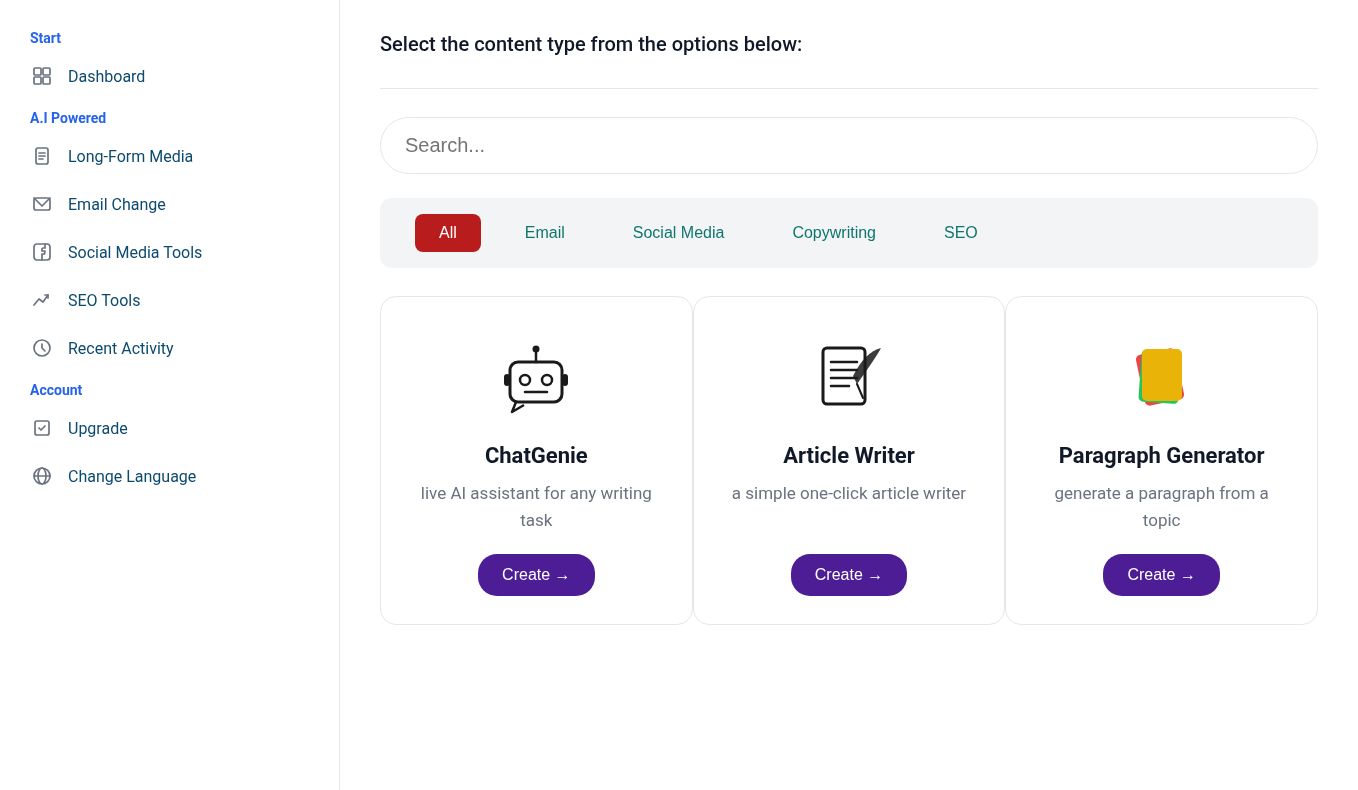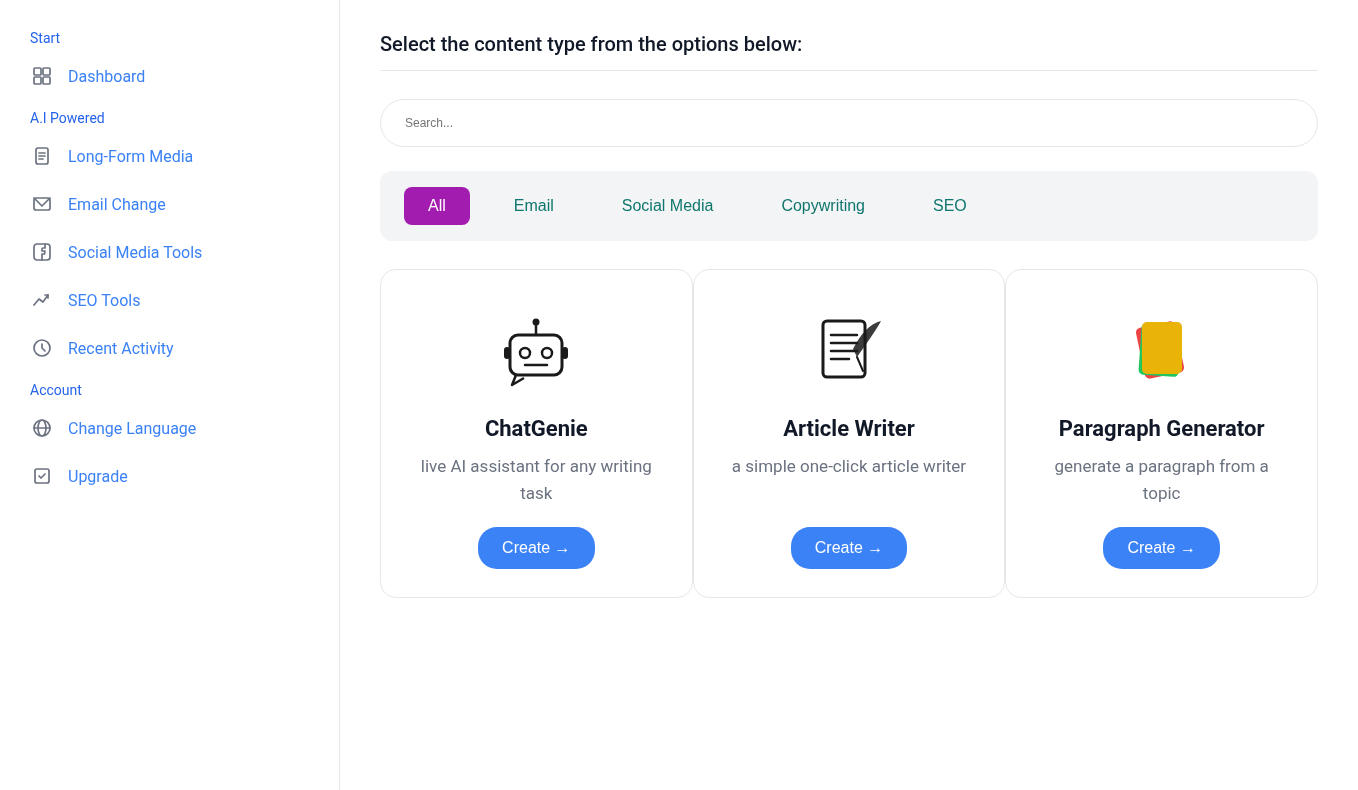--- a/index.html
+++ b/index.html
@@ -9,31 +9,31 @@
     .sidebar {
       width: 340px;
       min-width: 340px;
       background: #fff;
       border-right: 1px solid #e5e7eb;
       padding: 20px 0;
       overflow-y: auto;
     }
     .sidebar-section-label {
       font-size: 14px;
-      font-weight: 400;
+      font-weight: 700;
       color: #2563eb;
       padding: 10px 30px 6px;
     }
     .sidebar-item {
       display: flex;
       align-items: center;
       gap: 14px;
       padding: 12px 30px;
       cursor: pointer;
-      color: #3b82f6;
+      color: #0c4a6e;
       font-size: 16px;
       border-radius: 0;
       transition: background 0.15s;
     }
     .sidebar-item .icon {
       width: 24px;
       height: 24px;
       display: flex;
       align-items: center;
       justify-content: center;
@@ -47,33 +47,33 @@
       flex: 1;
       background: #fff;
       padding: 32px 40px;
       overflow-y: auto;
     }
 
     .page-heading {
       font-size: 20px;
       font-weight: 500;
       color: #111827;
-      margin-bottom: 14px;
+      margin-bottom: 32px;
     }
 
     
     .search-container {
       margin-bottom: 24px;
     }
     .search-input {
       width: 100%;
       padding: 16px 24px;
       border: 1.5px solid #e5e7eb;
       border-radius: 50px;
-      font-size: 12px;
+      font-size: 20px;
       color: #9ca3af;
       outline: none;
       background: #fff;
     }
 
     
     .filter-bar {
       background: #f3f4f6;
       border-radius: 12px;
       padding: 16px 24px;
@@ -87,23 +87,24 @@
       border-radius: 8px;
       font-size: 16px;
       cursor: pointer;
       color: #0f766e;
       border: none;
       background: transparent;
       font-weight: 400;
       transition: background 0.15s;
     }
     .filter-tab.active {
-      background: #a21caf;
+      background: #b91c1c;
       color: #fff;
       font-weight: 500;
+      margin-left: 11px;
     }
 
     
     .cards-grid {
       display: grid;
       grid-template-columns: repeat(3, 1fr);
     }
     .card {
       border: 1.5px solid #e5e7eb;
       border-radius: 16px;
@@ -130,21 +131,21 @@
       margin-bottom: 12px;
     }
     .card-desc {
       font-size: 17px;
       color: #6b7280;
       line-height: 1.6;
       margin-bottom: 20px;
       flex: 1;
     }
     .card-btn {
-      background: #3b82f6;
+      background: #4c1d95;
       color: #fff;
       border: none;
       border-radius: 19px;
       padding: 12px 24px;
       font-size: 16px;
       font-weight: 500;
       cursor: pointer;
       display: flex;
       align-items: center;
       gap: 8px;
@@ -231,36 +232,36 @@
       </svg>
     </span>
     <span>Recent Activity</span>
   </div>
 
   <div class="sidebar-section-label">Account</div>
 
   <div class="sidebar-item">
     <span class="icon">
       <svg width="20" height="20" viewBox="0 0 20 20" fill="none" stroke="#6b7280" stroke-width="1.7" stroke-linecap="round" stroke-linejoin="round">
+        <rect x="3" y="3" width="14" height="14" rx="2"></rect>
+        <polyline points="7,10 9,12 13,8"></polyline>
+      </svg>
+    </span>
+    <span>Upgrade</span>
+  </div>
+
+  <div class="sidebar-item">
+    <span class="icon">
+      <svg width="20" height="20" viewBox="0 0 20 20" fill="none" stroke="#6b7280" stroke-width="1.7" stroke-linecap="round" stroke-linejoin="round">
         <circle cx="10" cy="10" r="8"></circle>
         <ellipse cx="10" cy="10" rx="4" ry="8"></ellipse>
         <line x1="2" y1="10" x2="18" y2="10"></line>
       </svg>
     </span>
     <span>Change Language</span>
-  </div>
-
-  <div class="sidebar-item">
-    <span class="icon">
-      <svg width="20" height="20" viewBox="0 0 20 20" fill="none" stroke="#6b7280" stroke-width="1.7" stroke-linecap="round" stroke-linejoin="round">
-        <rect x="3" y="3" width="14" height="14" rx="2"></rect>
-        <polyline points="7,10 9,12 13,8"></polyline>
-      </svg>
-    </span>
-    <span>Upgrade</span>
   </div>
 </div>
 
 <div class="main">
   <p class="page-heading">Select the content type from the options below:</p>
 
   <hr class="content-divider">
 
   <div class="search-container">
     <input class="search-input" type="text" placeholder="Search..." style="">

